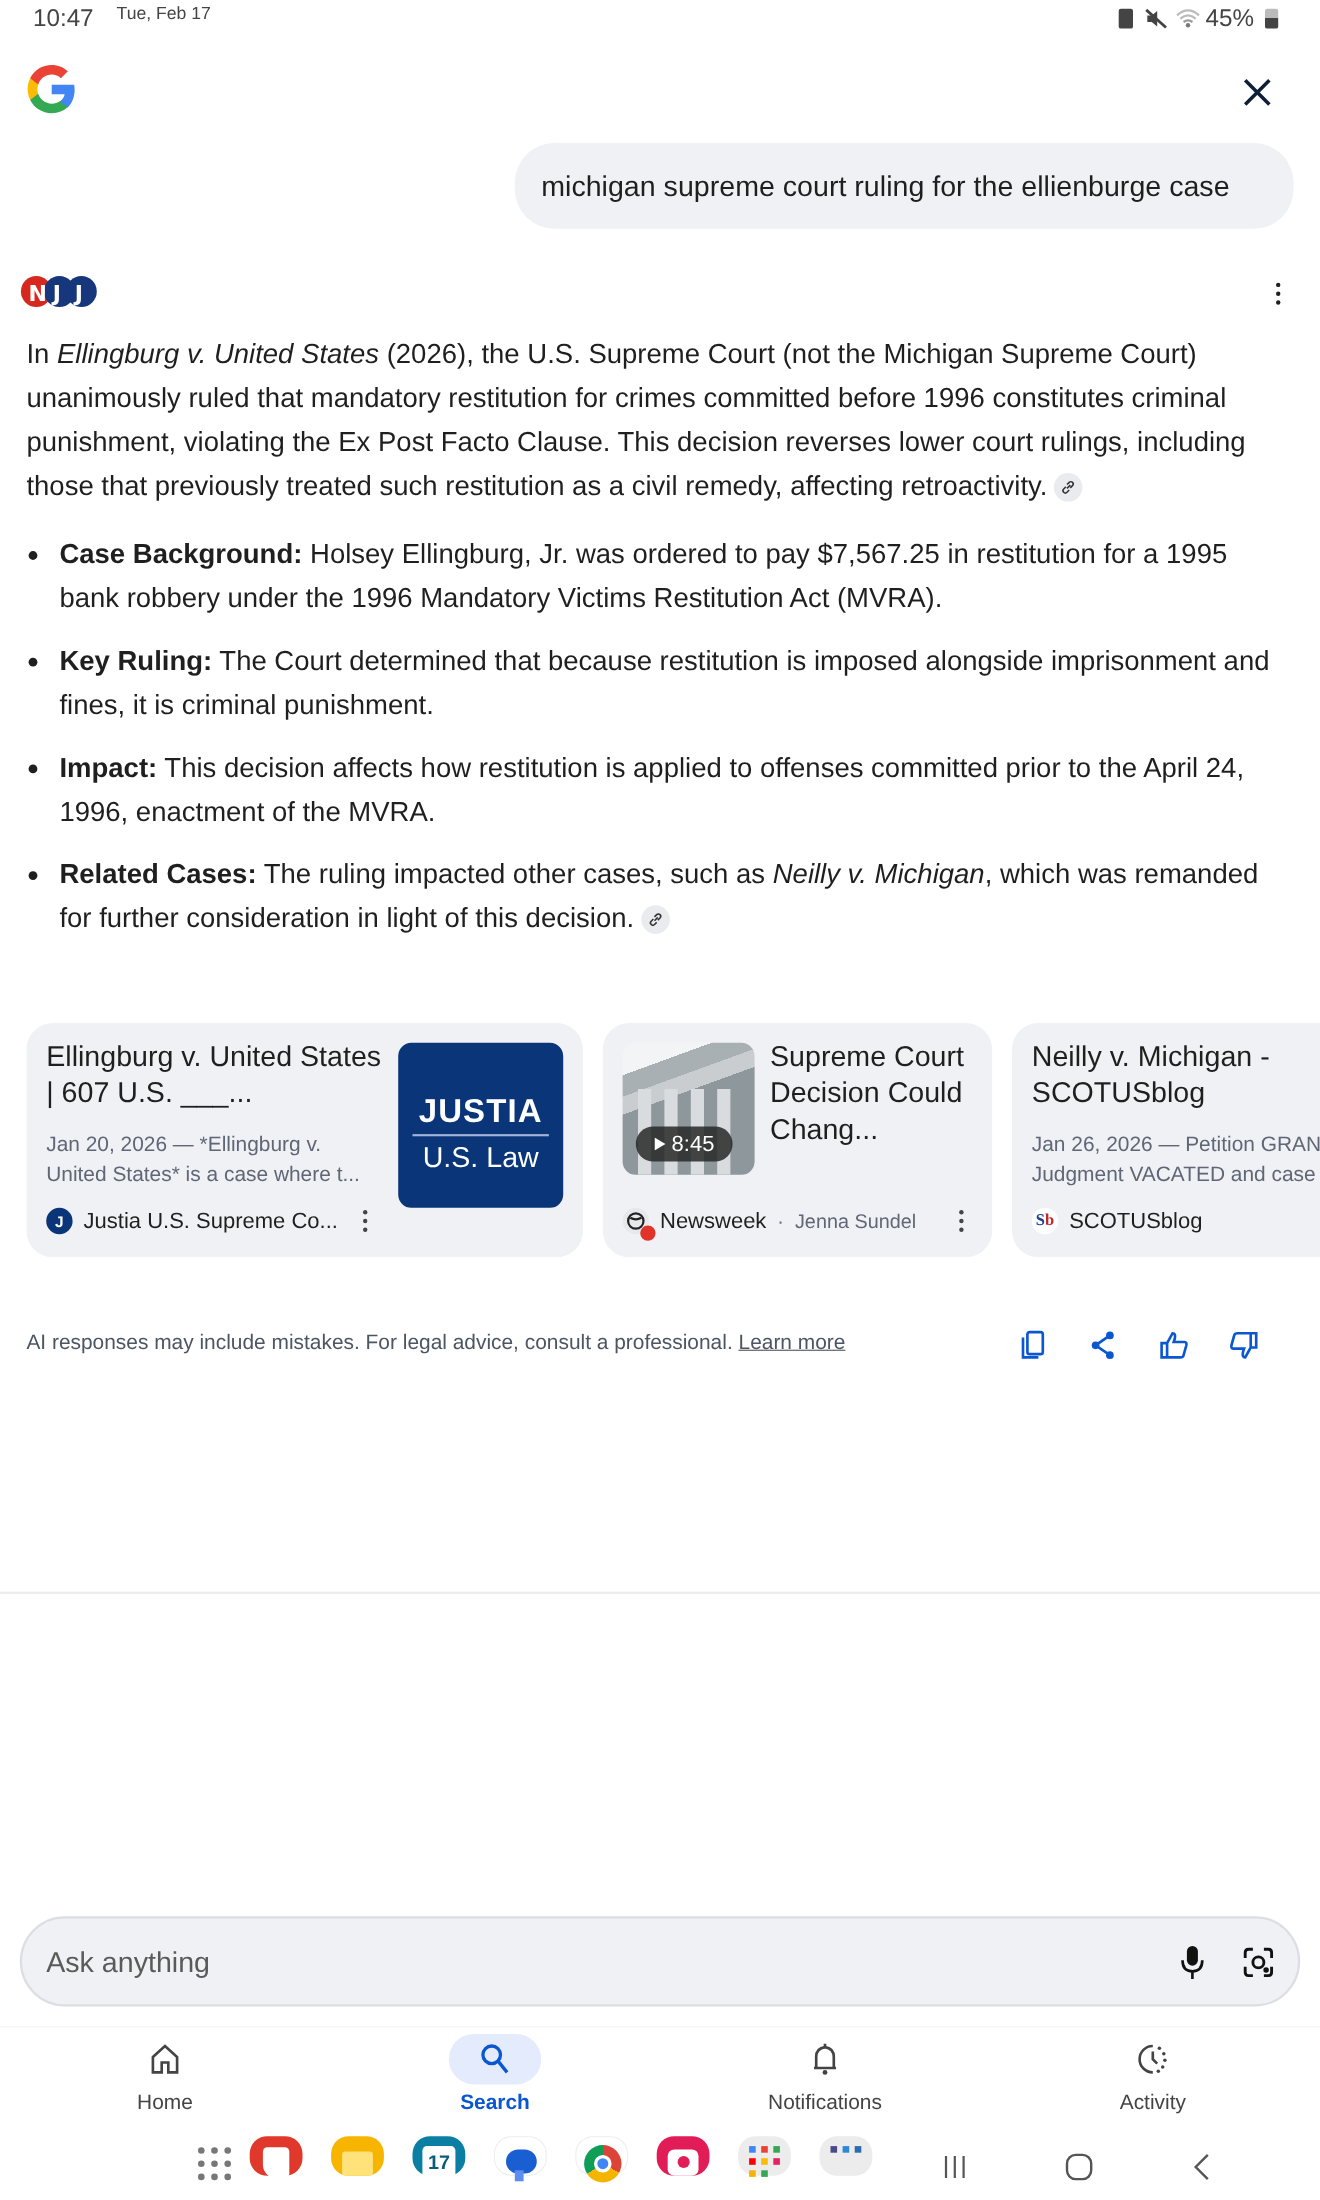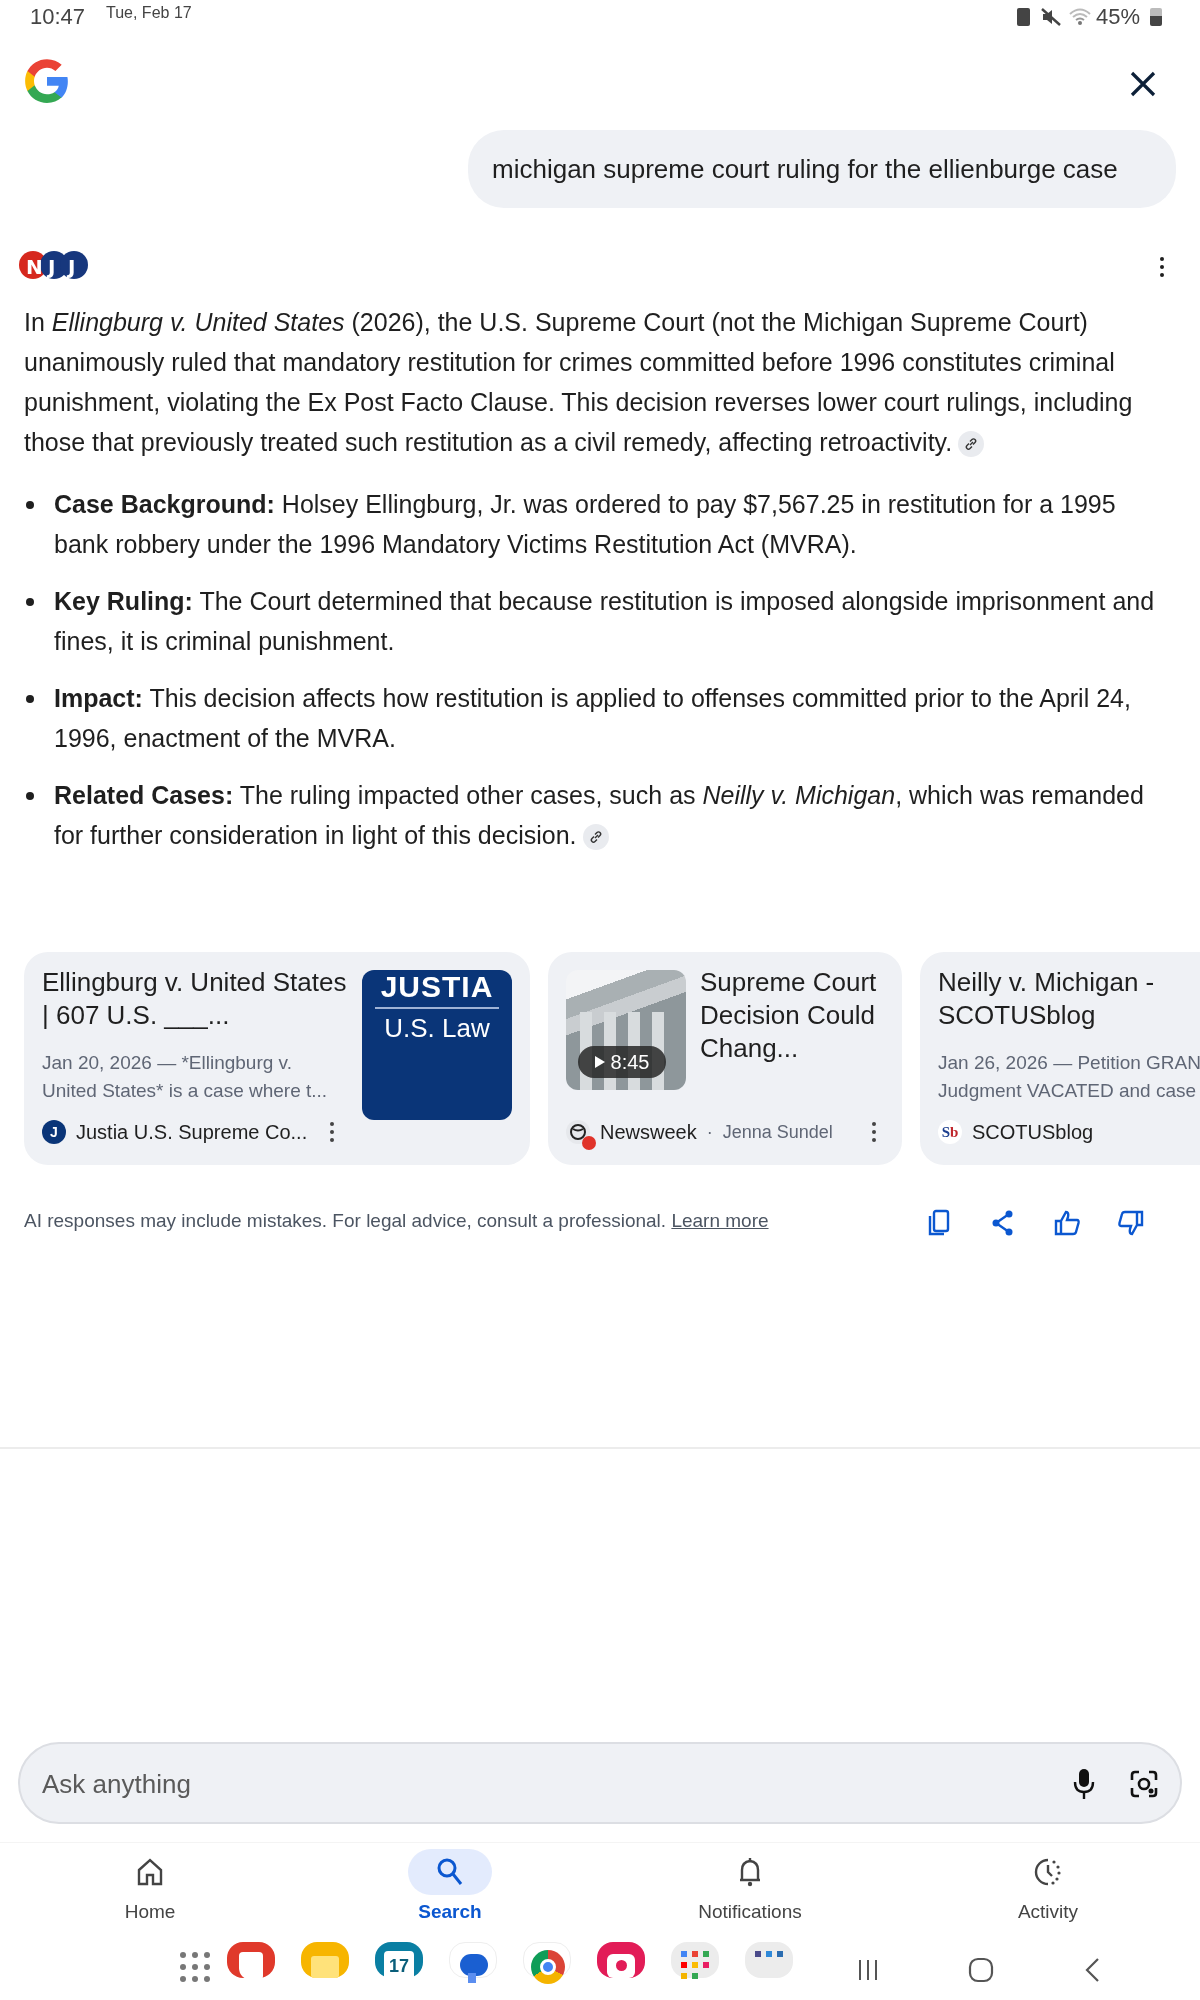--- a/index.html
+++ b/index.html
@@ -31,33 +31,33 @@
   .answer { position: absolute; left: 24px; top: 302px; width: 1140px; font-size: 25px; line-height: 40px; color: #1f1f1f; }
   .answer p { margin: 0; }
   .cite { display: inline-block; width: 26px; height: 26px; border-radius: 50%; background: #e9ebef; vertical-align: middle; margin-left: 6px; position: relative; cursor: pointer; }
   .cite svg { position:absolute; left:6px; top:6px; }
   ul.bullets { list-style: none; margin-top: 22px; }
   ul.bullets li { position: relative; padding-left: 30px; margin-bottom: 17px; }
   ul.bullets li::before { content: ""; position: absolute; left: 2px; top: 17px; width: 8px; height: 8px; background: #1f1f1f; border-radius: 50%; }
   b { font-weight: bold; }
 
   
-  .cards { position: absolute; top: 952px; left: 24px; height: 213px; width: 1176px; overflow: hidden; }
+  .cards { position: absolute; top: 930px; left: 24px; height: 213px; width: 1176px; overflow: hidden; }
   .card { position: absolute; top: 0; height: 213px; background: #eff1f5; border-radius: 24px; cursor: pointer; }
   .card1 { left: 0; width: 506px; }
   .card2 { left: 524px; width: 354px; }
   .card3 { left: 896px; width: 400px; }
   .card-title { position: absolute; font-size: 26px; line-height: 33px; color: #1f1f1f; }
   .card-snip { position: absolute; font-size: 19px; line-height: 28px; color: #5f6675; white-space: nowrap; overflow: hidden; }
   .card-src { position: absolute; font-size: 20px; color: #1f1f1f; display:flex; align-items:center; gap: 10px; white-space: nowrap; }
   .fav { width: 24px; height: 24px; border-radius: 50%; display:flex; align-items:center; justify-content:center; font-size: 14px; font-weight: bold; }
   .card-more { position: absolute; width: 20px; height: 30px; display:flex; flex-direction:column; align-items:center; justify-content:center; gap:4px; }
   .card-more .dot { background: #444; }
   .justia-thumb { position: absolute; left: 338px; top: 18px; width: 150px; height: 150px; background: #0a3578; border-radius: 12px; color: #fff; text-align: center; }
-  .justia-thumb .j1 { font-size: 30px; font-weight: bold; letter-spacing: 1px; }
+  .justia-thumb .j1 { margin-top: 46px; font-size: 30px; font-weight: bold; letter-spacing: 1px; }
   .justia-thumb .line { margin: 3px auto 4px; width: 124px; height: 2px; background: #9fb3d6; }
   .justia-thumb .j2 { font-size: 26px; }
   .video-thumb { position: absolute; left: 18px; top: 18px; width: 120px; height: 120px; border-radius: 12px; overflow: hidden; background: linear-gradient(160deg, #f3f4f6 0 18%, #a9b0b3 18% 30%, #c9cdd0 30% 40%, #8e979b 40% 100%); }
   .video-thumb .col { position:absolute; bottom:0; width: 12px; height: 78px; background: #d8dcde; }
   .video-pill { position: absolute; left: 12px; top: 76px; height: 32px; width: 88px; border-radius: 16px; background: rgba(40,40,40,0.85); color: #fff; font-size: 20px; display:flex; align-items:center; justify-content:center; gap: 6px; }
 
   
   .disclaimer { position: absolute; left: 24px; top: 1210px; font-size: 19px; color: #4c5562; }
   .disclaimer a { color: #4c5562; text-decoration: underline; cursor: pointer; }
   .actions { position: absolute; top: 1207px; left: 925px; display: flex; gap: 36px; }

